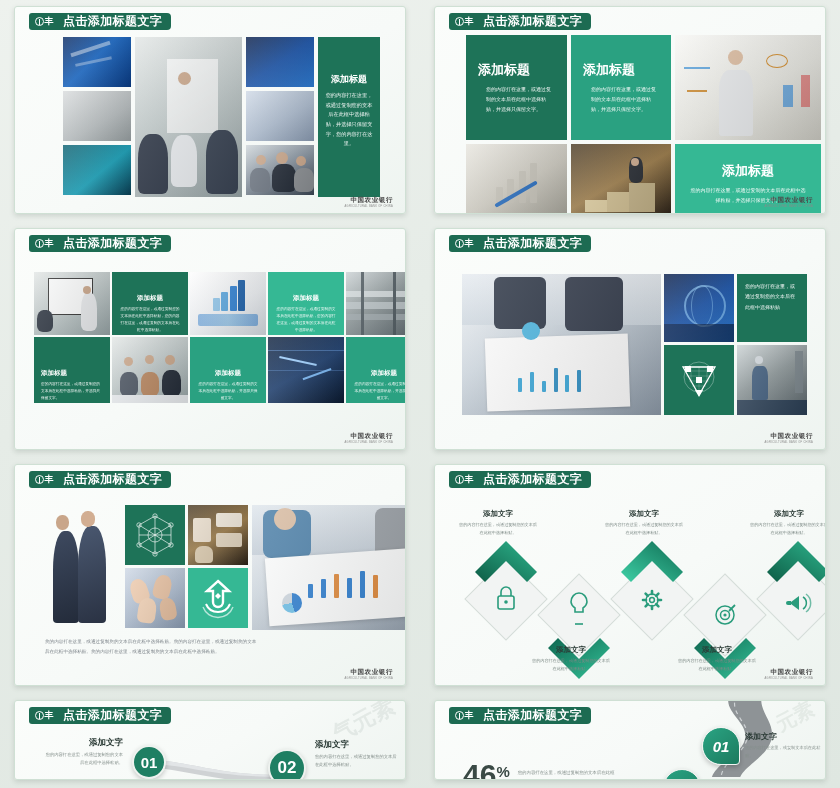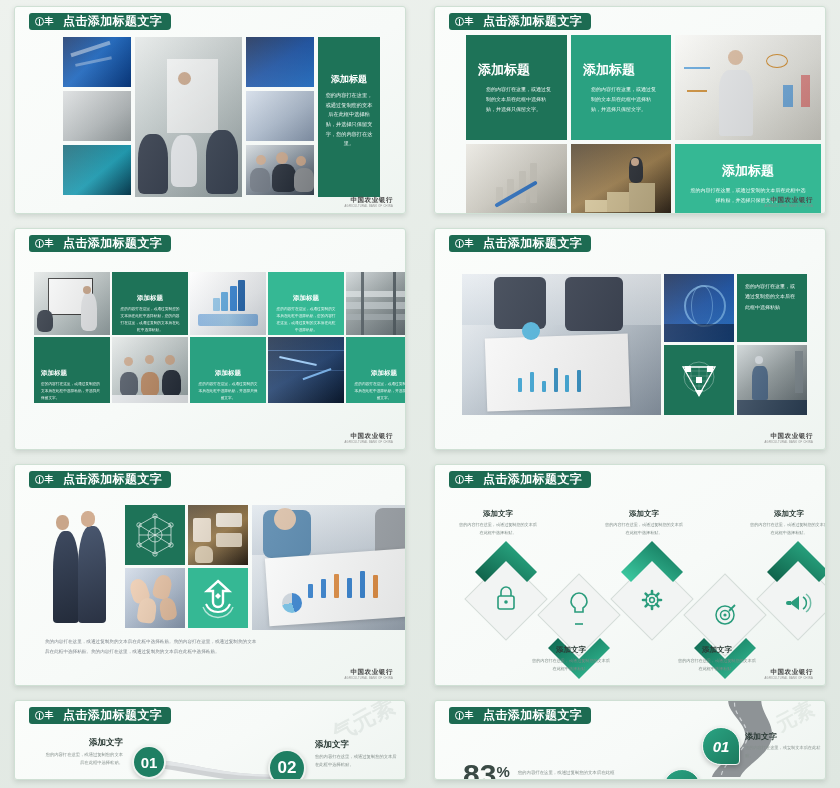--- a/index.html
+++ b/index.html
@@ -627,21 +627,21 @@
     </div>
 
     <div style="position:absolute;left:228px;top:68px;width:38px;height:38px;border-radius:50% 50% 4px 50%;
                 background:linear-gradient(140deg,#2aa483,#1c7a5e);display:flex;align-items:center;justify-content:center;
                 box-shadow:0 2px 5px rgba(0,0,0,.22);border:1.5px solid #f0f4f1">
       <span style="color:#fff;font-size:15px;font-weight:bold;font-style:italic">02</span>
     </div>
 
     <div style="position:absolute;left:28px;top:60px;display:flex;align-items:flex-start;gap:8px">
       <div style="display:flex;align-items:flex-start">
-        <span style="font-size:30px;font-weight:bold;color:#3a4a45;line-height:.95">83</span>
+        <span style="font-size:30px;font-weight:bold;color:#3a4a45;line-height:.95">46</span>
         <span style="font-size:15px;font-weight:bold;color:#3a4a45;margin-top:2px">%</span>
       </div>
       <div style="font-size:4.4px;line-height:1.95;color:#828d89;width:100px;margin-top:8px">您的内容打在这里，或通过复制您的文本后在此框中选择粘贴</div>
     </div>
 
     <div style="position:absolute;right:10px;top:2px;font-size:20px;color:rgba(150,165,158,.16);
                 font-weight:bold;transform:rotate(-28deg)">元素</div>
    </div>
   </div>
 

